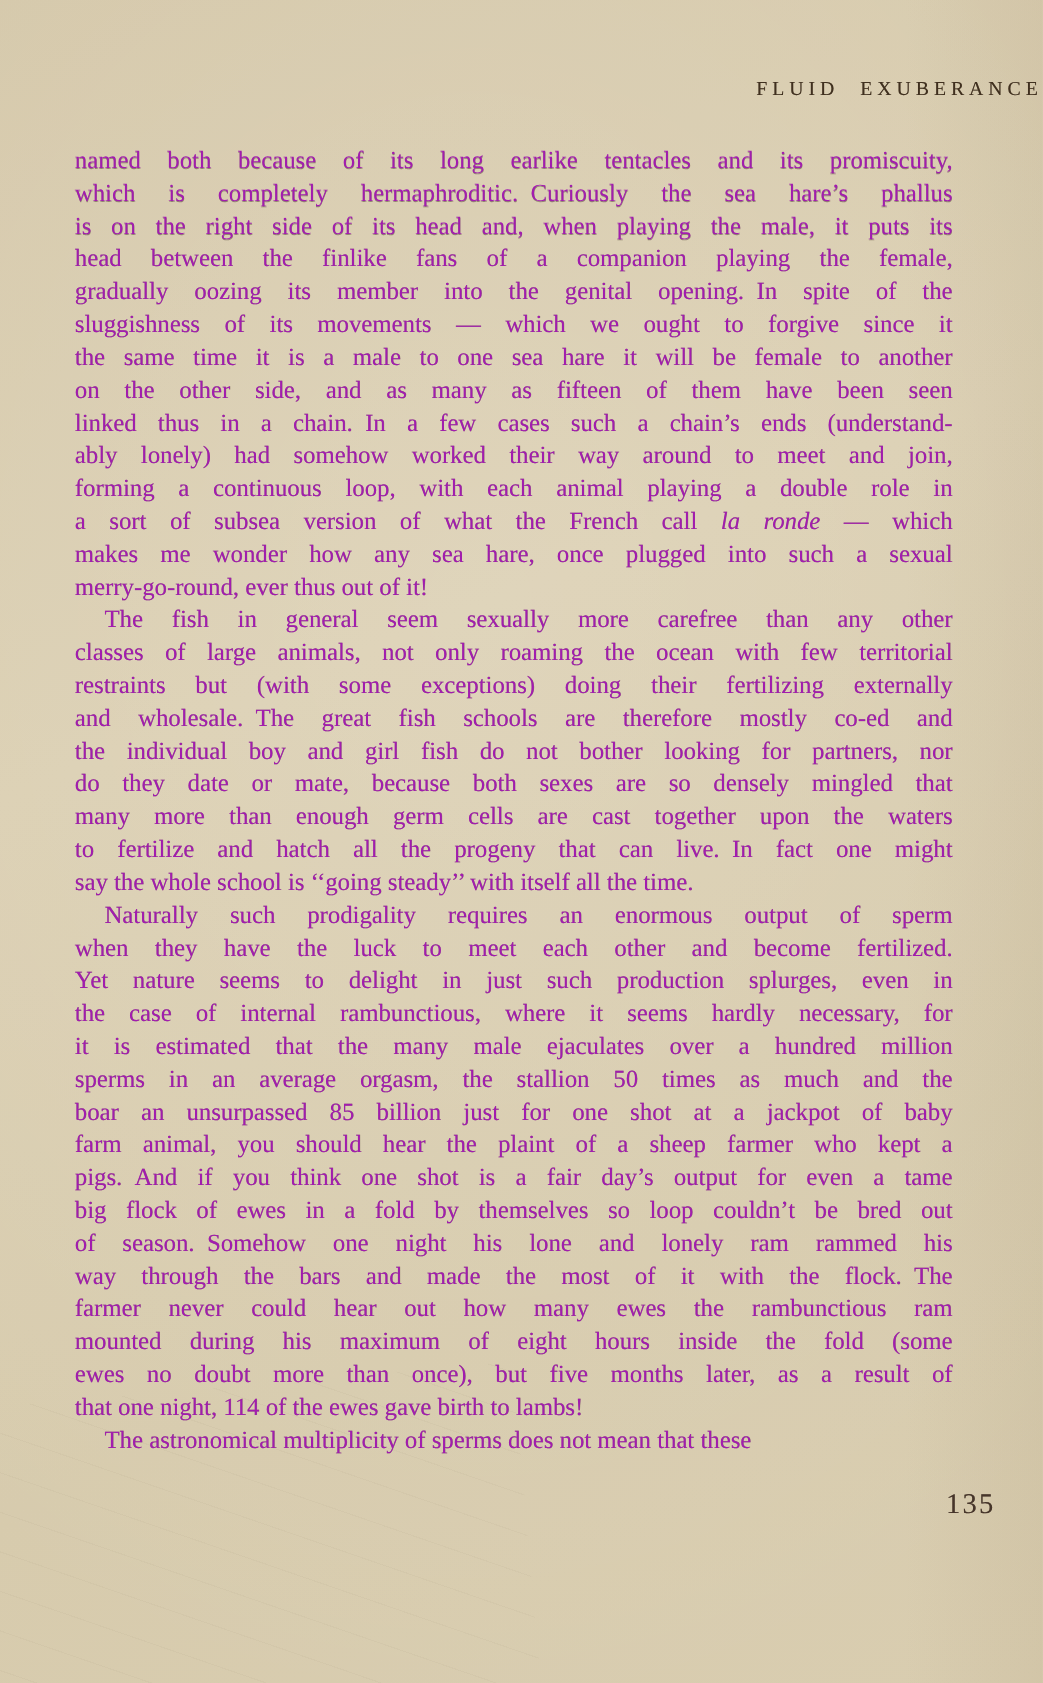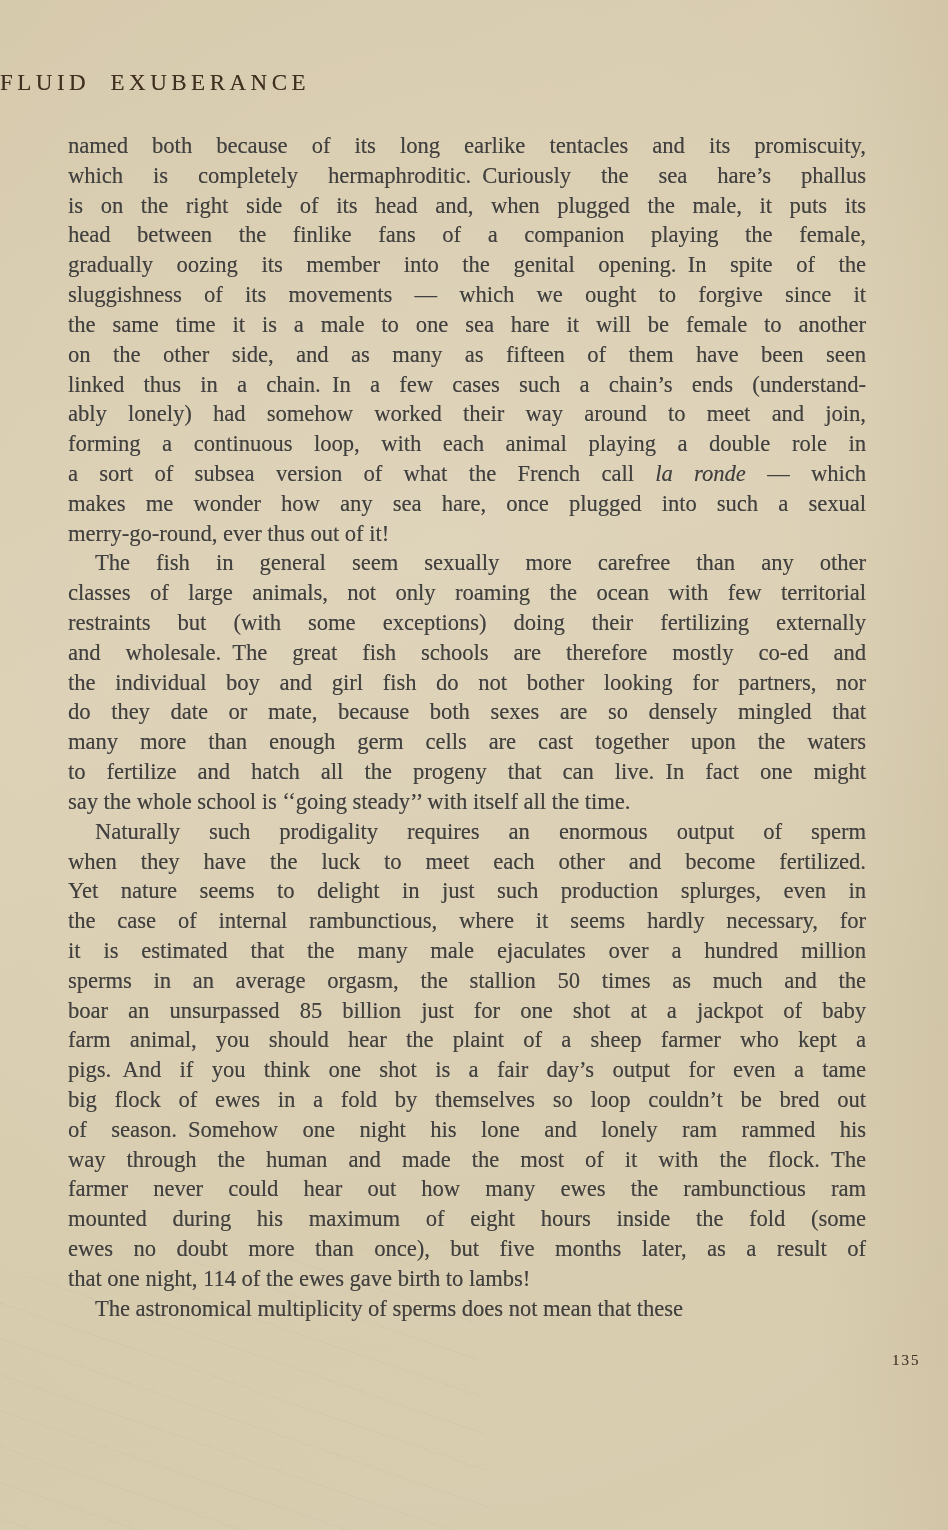--- a/index.html
+++ b/index.html
@@ -27,68 +27,68 @@
     pointer-events: none;
   }
   .smudge {
     position: absolute; right: 0; top: 0; width: 180px; height: 100%;
     background: linear-gradient(to left, rgba(150,130,95,0.10), rgba(0,0,0,0) 70%);
     pointer-events: none;
   }
   .running-header {
     position: absolute;
     top: 70px; left: 0; width: 948px;
-    text-align: left;
-    font-size: 23px;
+    text-align: right;
+    font-size: 18px;
     letter-spacing: 4.5px;
     word-spacing: 10px;
     color: #40301f;
     text-shadow: 0 0 0.5px rgba(64,48,31,0.5);
   }
   .text-block {
     position: absolute;
     left: 68px; top: 131px;
     width: 798px;
     font-size: 22.5px;
     line-height: 29.82px;
-    color: #404040;
+    color: #a21caf;
     text-shadow: 0.2px 0.2px 0.4px rgba(59,45,32,0.45);
   }
   .para { margin: 0; }
   .line {
     text-align: justify;
     text-align-last: left;
     white-space: normal;
   }
   .line.just { text-align-last: justify; }
   .line.indent { text-indent: 27px; }
   .folio {
     position: absolute;
-    left: 892px; top: 1352px;
-    font-size: 15px;
+    left: 860px; top: 1352px;
+    font-size: 26px;
     letter-spacing: 2px;
     color: #46352a;
     text-shadow: 0 0 0.5px rgba(70,53,42,0.45);
     font-variant-numeric: oldstyle-nums;
   }
 </style>
 </head>
 <body>
 
 <div class="page">
   <div class="scratches"></div>
   <div class="smudge"></div>
 
   <div class="running-header">FLUID EXUBERANCE</div>
 
   <div class="text-block">
       <div class="para">
         <div class="line just">named both because of its long earlike tentacles and its promiscuity,</div>
         <div class="line just">which is completely hermaphroditic. Curiously the sea hare’s phallus</div>
-        <div class="line just">is on the right side of its head and, when plugged the male, it puts its</div>
+        <div class="line just">is on the right side of its head and, when playing the male, it puts its</div>
         <div class="line just">head between the finlike fans of a companion playing the female,</div>
         <div class="line just">gradually oozing its member into the genital opening. In spite of the</div>
         <div class="line just">sluggishness of its movements — which we ought to forgive since it</div>
         <div class="line just">the same time it is a male to one sea hare it will be female to another</div>
         <div class="line just">on the other side, and as many as fifteen of them have been seen</div>
         <div class="line just">linked thus in a chain. In a few cases such a chain’s ends (understand-</div>
         <div class="line just">ably lonely) had somehow worked their way around to meet and join,</div>
         <div class="line just">forming a continuous loop, with each animal playing a double role in</div>
         <div class="line just">a sort of subsea version of what the French call <i>la ronde</i> — which</div>
         <div class="line just">makes me wonder how any sea hare, once plugged into such a sexual</div>
@@ -110,21 +110,21 @@
         <div class="line just">when they have the luck to meet each other and become fertilized.</div>
         <div class="line just">Yet nature seems to delight in just such production splurges, even in</div>
         <div class="line just">the case of internal rambunctious, where it seems hardly necessary, for</div>
         <div class="line just">it is estimated that the many male ejaculates over a hundred million</div>
         <div class="line just">sperms in an average orgasm, the stallion 50 times as much and the</div>
         <div class="line just">boar an unsurpassed 85 billion just for one shot at a jackpot of baby</div>
         <div class="line just">farm animal, you should hear the plaint of a sheep farmer who kept a</div>
         <div class="line just">pigs. And if you think one shot is a fair day’s output for even a tame</div>
         <div class="line just">big flock of ewes in a fold by themselves so loop couldn’t be bred out</div>
         <div class="line just">of season. Somehow one night his lone and lonely ram rammed his</div>
-        <div class="line just">way through the human and made the most of it with the flock. The</div>
+        <div class="line just">way through the bars and made the most of it with the flock. The</div>
         <div class="line just">farmer never could hear out how many ewes the rambunctious ram</div>
         <div class="line just">mounted during his maximum of eight hours inside the fold (some</div>
         <div class="line just">ewes no doubt more than once), but five months later, as a result of</div>
         <div class="line">that one night, 114 of the ewes gave birth to lambs!</div>
       </div>
       <div class="para">
         <div class="line indent">The astronomical multiplicity of sperms does not mean that these</div>
       </div>
     </div>
 

